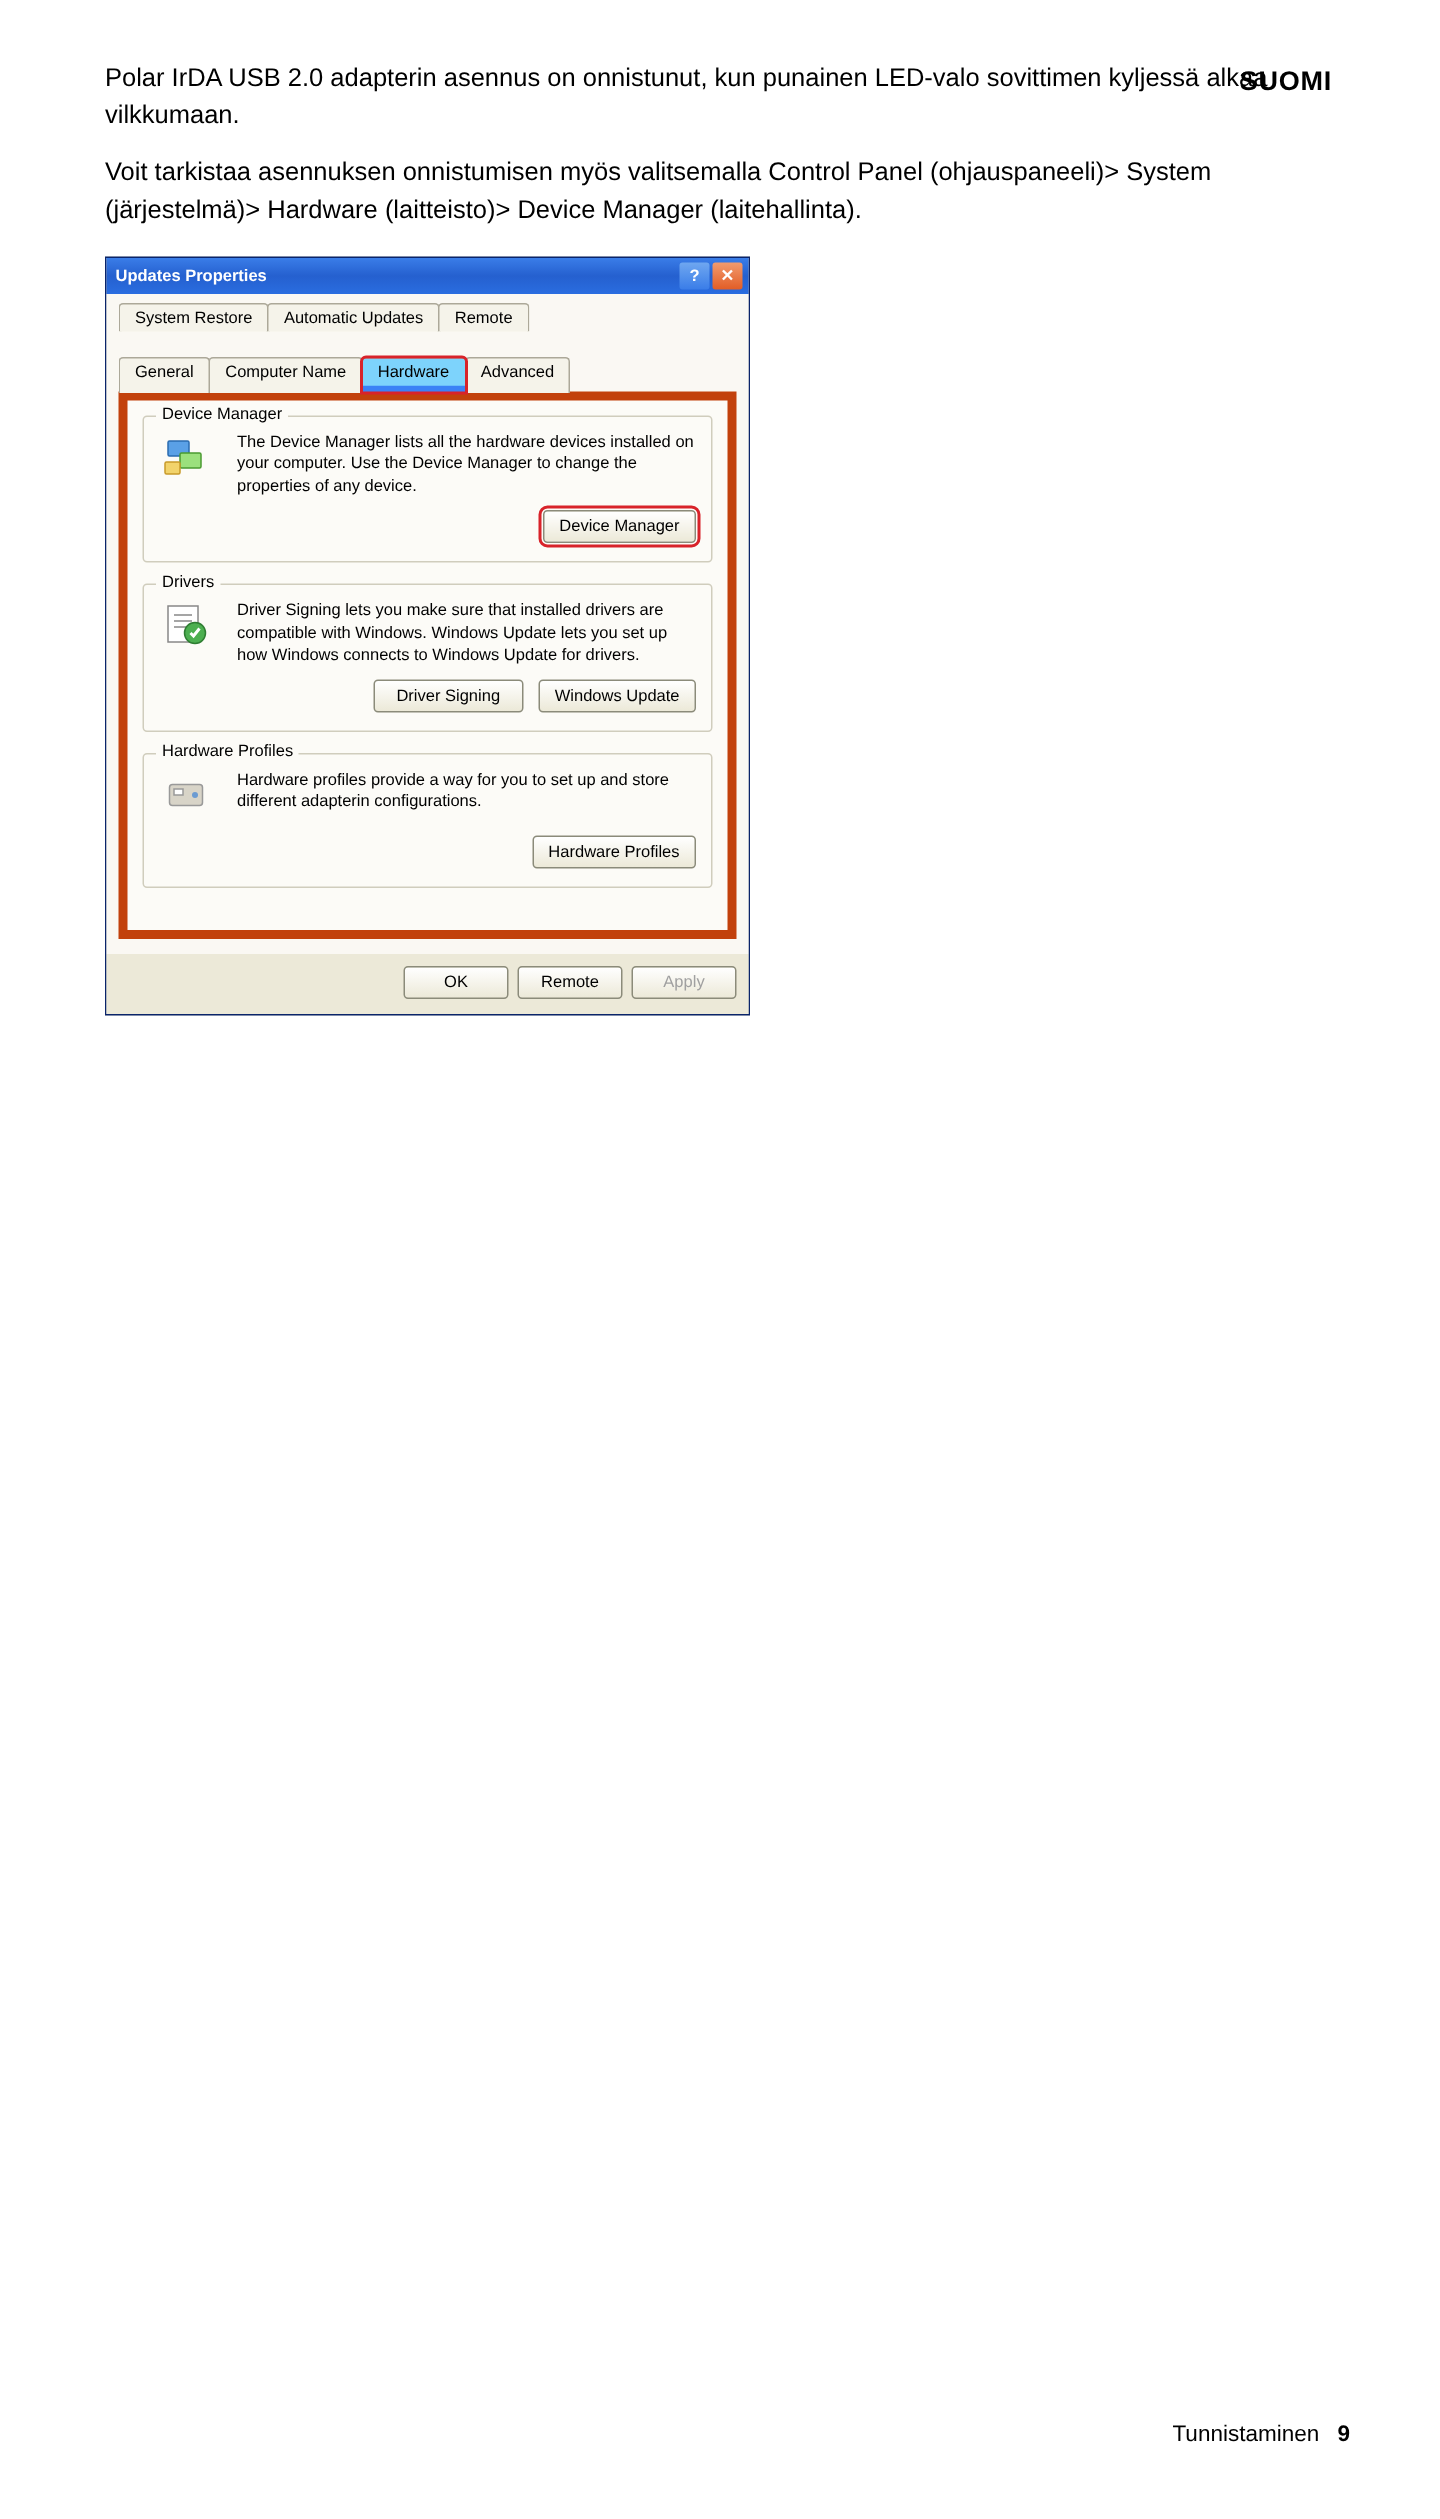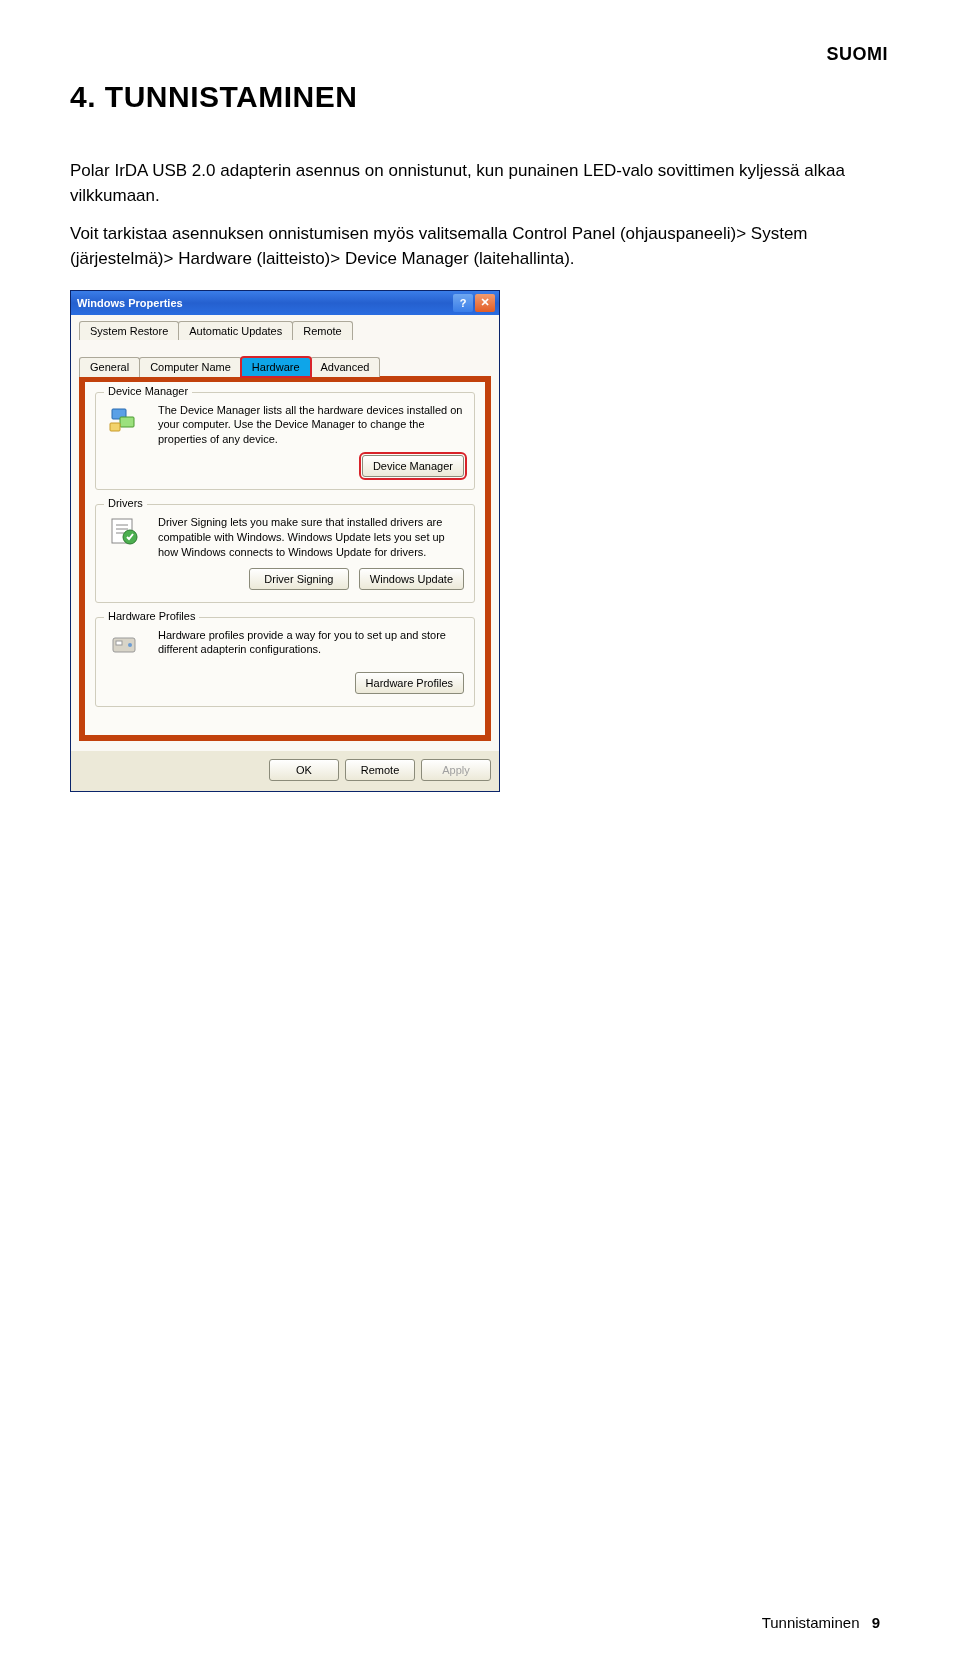--- a/index.html
+++ b/index.html
@@ -93,22 +93,22 @@
     background: #f5f3ea;
     border: 1px solid #aca899;
     border-bottom: none;
     border-radius: 3px 3px 0 0;
     padding: 3px 10px;
     margin-right: -1px;
     position: relative;
     cursor: default;
   }
   .tab.active {
-    background: #0ea5e9;
-    border-bottom: 1px solid #3b82f6;
+    background: #7dd3fc;
+    border-bottom: 5px solid #3b82f6;
     z-index: 2;
   }
   .tab.hl {
     outline: 2px solid #d8232a;
     outline-offset: -1px;
   }
   .tab-panel {
     border: 6px solid #c2410c;
     background: #fcfbf7;
     padding: 10px 10px 14px 10px;
@@ -182,43 +182,42 @@
     min-width: 70px;
   }
   
   .icon-dm { width:32px; height:32px; }
   .icon-ds { width:32px; height:32px; }
   .icon-hp { width:32px; height:32px; }
   
   .page-footer {
     position: absolute;
     bottom: 48px;
-    right: 80px;
+    right: 60px;
     font-size: 15px;
   }
   .page-footer .num {
     font-weight: 900;
     font-family: 'Arial Black', Arial, sans-serif;
     margin-left: 8px;
   }
 </style>
 </head>
 <body>
 
 <div class="page">
   <div class="lang-tag">SUOMI</div>
 
-  <h1 class="heading">4. TUNNISTAMINEN</h1>
 
   <p class="para">Polar IrDA USB 2.0 adapterin asennus on onnistunut, kun punainen LED-valo sovittimen kyljessä alkaa vilkkumaan.</p>
   <p class="para">Voit tarkistaa asennuksen onnistumisen myös valitsemalla Control Panel (ohjauspaneeli)&gt; System (järjestelmä)&gt; Hardware (laitteisto)&gt; Device Manager (laitehallinta).</p>
 
   <div class="sysprops">
     <div class="titlebar">
-      <span>Windows Properties</span>
+      <span>Updates Properties</span>
       <div class="right">
         <div class="title-btn help">?</div>
         <div class="title-btn">
           <span>✕</span>
         </div>
       </div>
     </div>
 
     <div class="dialog-body">
       <div class="tabs">

